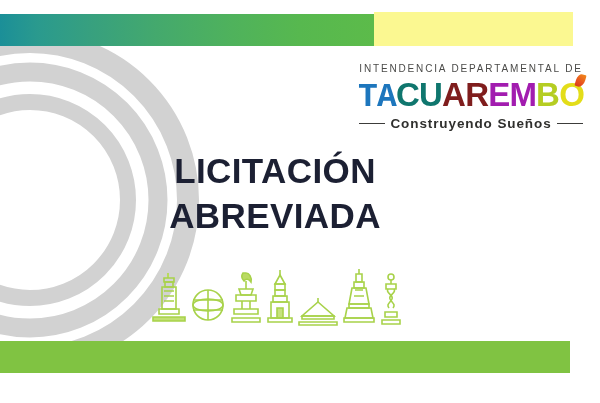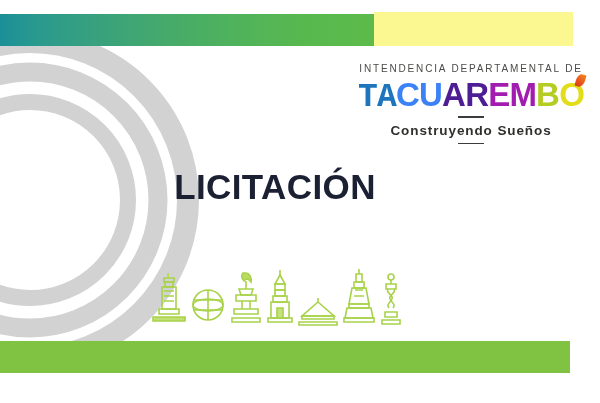--- a/index.html
+++ b/index.html
@@ -85,63 +85,62 @@
     position: relative;
     font-size: 33px;
     font-weight: bold;
     letter-spacing: -0.8px;
     line-height: 34px;
     white-space: nowrap;
     margin-top: 2px;
     font-family: "Liberation Sans", sans-serif;
   }
   .lw-a { color: #1d76bd; font-family: Liberation Mono, monospace; }
-  .lw-b { color: #3b82f6; }
-  .lw-c { color: #4c1d95; }
+  .lw-b { color: #0f766e; }
+  .lw-c { color: #7f1d1d; }
   .lw-d { color: #a21caf; }
   .lw-e { color: #b5cd22; }
   .lw-f { color: #e3dd19; }
   .accent-flame {
     position: absolute;
     width: 9px;
     height: 13px;
     background: linear-gradient(200deg, #f08a1c 0%, #e8541e 60%, #d8381c 100%);
     border-radius: 55% 10% 60% 12%;
     transform: rotate(16deg);
     top: -4px;
     right: -1px;
   }
   .logo-tagline {
     display: flex;
     align-items: center;
     justify-content: center;
     gap: 5px;
     margin-top: 1px;
-    flex-direction: column;
   }
   .logo-tagline .dash {
     display: block;
     width: 26px;
     height: 1.6px;
     background: #3c3c3a;
   }
   .logo-tagline .txt {
     font-size: 13.5px;
     font-weight: bold;
     color: #2f2f2d;
     letter-spacing: 0.9px;
     white-space: nowrap;
     font-family: "Liberation Sans", sans-serif;
   }
 
   
   .title {
     position: absolute;
     left: 60px;
-    top: 164px;
+    top: 148px;
     width: 430px;
     text-align: center;
     color: #1c2033;
     font-weight: bold;
     font-size: 35px;
     line-height: 45px;
     letter-spacing: 0.4px;
     font-family: "Liberation Sans", sans-serif;
   }
   .title .l2 { display: block; }
@@ -186,20 +185,21 @@
 
     <div class="logo-tagline">
       <span class="dash"></span>
       <span class="txt">Construyendo Sueños</span>
       <span class="dash"></span>
     </div>
   </div>
 
   <div class="title">
     <span>LICITACIÓN</span>
+    <span class="l2">ABREVIADA</span>
   </div>
 
   <div class="monuments">
 
     <svg class="monument" width="34" height="56" viewBox="0 0 34 56" xmlns="http://www.w3.org/2000/svg">
       <g fill="none" stroke="#a8d24a" stroke-width="1.6">
         <path d="M15 3 l2 0 l0 5 l-2 0 z" fill="#b8da5e" stroke="none"></path>
         <path d="M12 8 h10 v4 h-10 z"></path>
         <path d="M13 12 h8 v5 h-8 z"></path>
         <path d="M10 17 h14 v22 h-14 z"></path>

